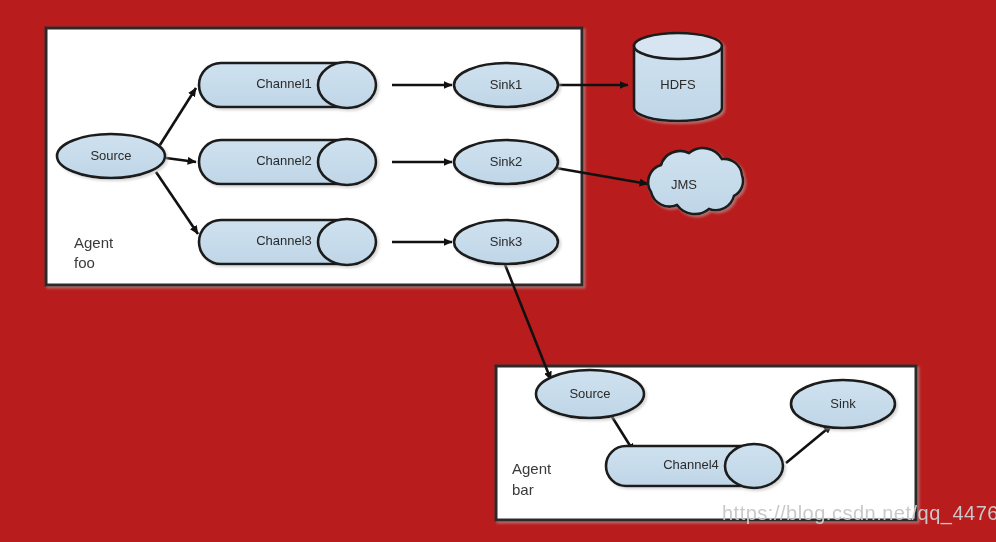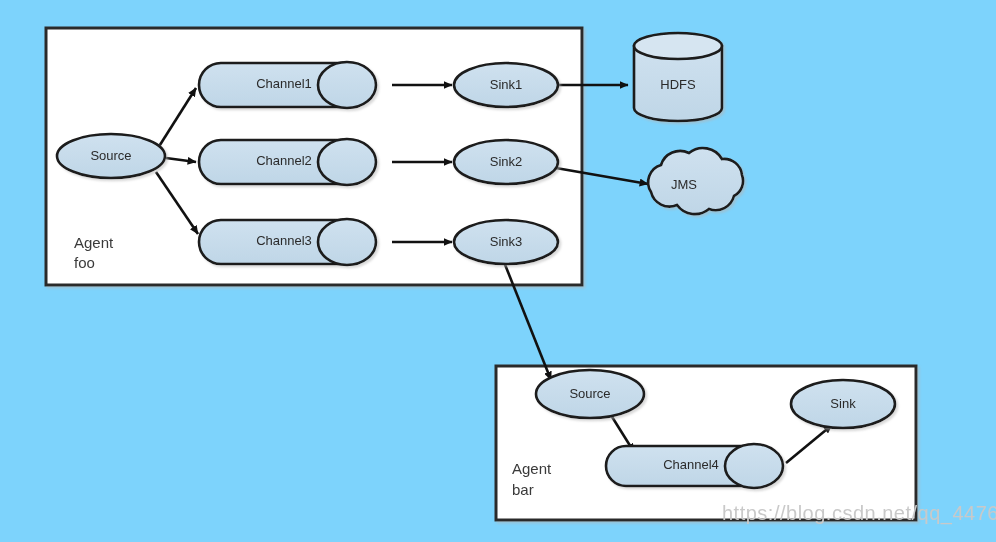--- a/index.html
+++ b/index.html
@@ -7,21 +7,21 @@
     padding: 0;
     background: #ffffff;
   }
   body {
     font-family: "Liberation Sans", sans-serif;
   }
   #canvas {
     position: relative;
     width: 996px;
     height: 542px;
-    background: #7dd3fc;
+    background: #b91c1c;
     overflow: hidden;
   }
   #diagram-svg {
     position: absolute;
     left: 0;
     top: 0;
     width: 996px;
     height: 542px;
   }
   .shape-label {

